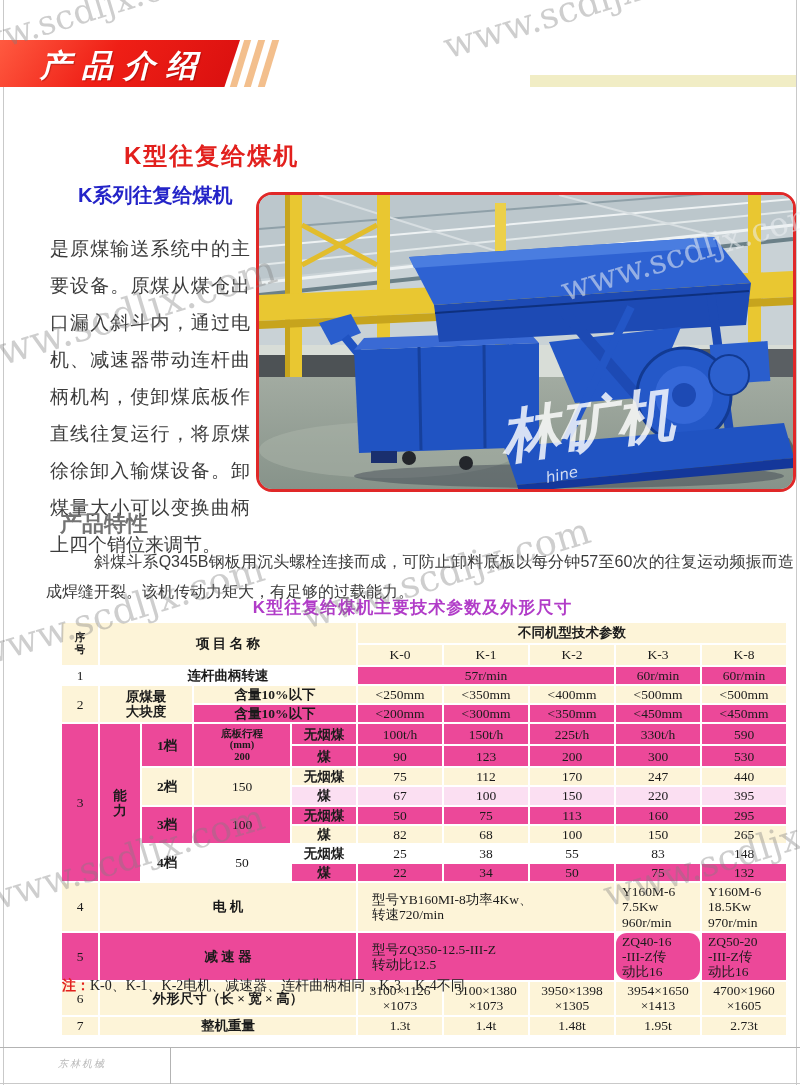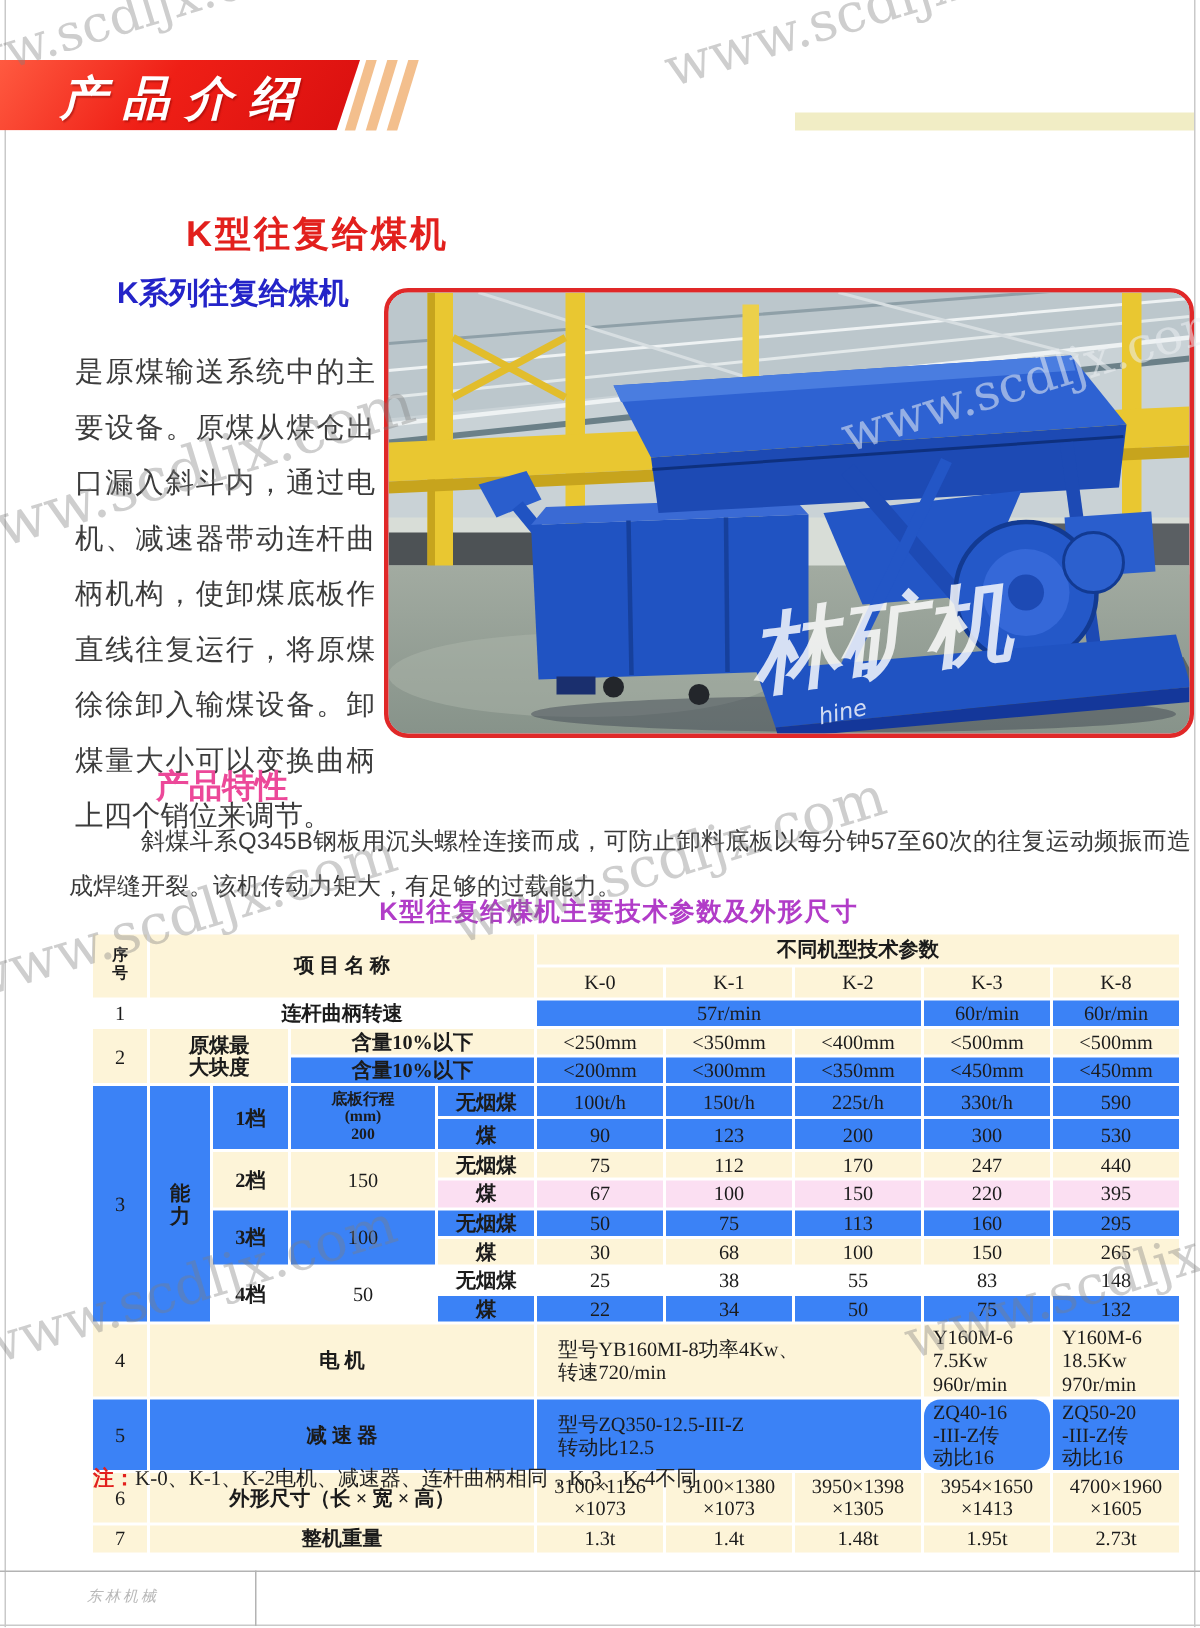--- a/index.html
+++ b/index.html
@@ -29,36 +29,36 @@
   .main-title{position:absolute;left:124px;top:140px;font-size:24px;font-weight:bold;
               color:#e2201d;letter-spacing:2px;}
   .sub-title{position:absolute;left:78px;top:182px;font-size:20px;font-weight:bold;color:#2424c8;}
   .intro{position:absolute;left:50px;top:230px;width:200px;font-size:19px;line-height:37px;
          color:#3c3c3c;text-align:justify;}
 
   .photo{position:absolute;left:256px;top:192px;width:534px;height:294px;border:3px solid #e02828;
          border-radius:16px;overflow:hidden;background:#cdd5d9;z-index:10;}
   .photo svg{display:block;}
 
-  .feat-head{position:absolute;left:60px;top:509px;font-size:22px;font-weight:bold;color:#ec4899;margin-left:44px;}
+  .feat-head{position:absolute;left:60px;top:509px;font-size:22px;font-weight:bold;color:#737373;}
   .feat-text{position:absolute;left:46px;top:547px;width:748px;font-size:16px;line-height:30px;
              color:#3a3a3a;text-align:justify;text-indent:48px;}
 
   .tbl-title{position:absolute;left:60px;top:596px;width:705px;text-align:center;
              font-size:17px;font-weight:bold;color:#b13cc8;letter-spacing:1px;}
 
   table.spec{position:absolute;left:60px;top:621px;width:705px;height:378px;z-index:6;
              border-collapse:separate;border-spacing:2px;table-layout:fixed;
              font-family:"Liberation Serif","DejaVu Serif",serif;font-size:13.5px;color:#1b1b1b;}
   table.spec td{text-align:center;vertical-align:middle;padding:1px 2px;line-height:1.12;overflow:hidden;}
   .cn{font-weight:bold;}
   .sm{font-size:10.5px;}
   .pre{white-space:pre-line;}
   .tl{text-align:left !important;padding-left:14px !important;}
-  .bg-c{background:#fdf4d8;} .bg-b{background:#3b82f6;} .bg-p{background:#fbdff2;} .bg-w{background:#ffffff;}
+  .bg-c{background:#fdf4d8;} .bg-b{background:#ec4899;} .bg-p{background:#fbdff2;} .bg-w{background:#ffffff;}
   tr.hh{height:20px;} tr.r1{height:16px;} tr.r2{height:17px;}
   tr.g1{height:20px;} tr.g{height:17px;}
   tr.r4{height:48px;} tr.r5{height:46px;} tr.r6{height:32px;} tr.r7{height:18px;}
 
   .note{position:absolute;left:62px;top:977px;font-size:14px;z-index:6;
         font-family:Liberation Serif, serif;color:#222;}
   .note .red{color:#e2201d;font-weight:bold;}
 
   .footer-line{position:absolute;left:0;top:1047px;width:800px;height:1px;background:#b3b3b3;}
   .footer-vline{position:absolute;left:170px;top:1047px;width:1px;height:37px;background:#b3b3b3;}
@@ -273,21 +273,21 @@
         <td rowspan="2" class="bg-b">100</td>
         <td class="bg-b cn">无烟煤</td>
         <td class="bg-b">50</td>
         <td class="bg-b">75</td>
         <td class="bg-b">113</td>
         <td class="bg-b">160</td>
         <td class="bg-b">295</td>
       </tr>
       <tr class="g">
         <td class="bg-c cn">煤</td>
-        <td class="bg-c">30</td>
+        <td class="bg-c">82</td>
         <td class="bg-c">68</td>
         <td class="bg-c">100</td>
         <td class="bg-c">150</td>
         <td class="bg-c">265</td>
       </tr>
       <tr class="g">
         <td rowspan="2" class="bg-w cn">4档</td>
         <td rowspan="2" class="bg-w">50</td>
         <td class="bg-w cn">无烟煤</td>
         <td class="bg-w">25</td>

